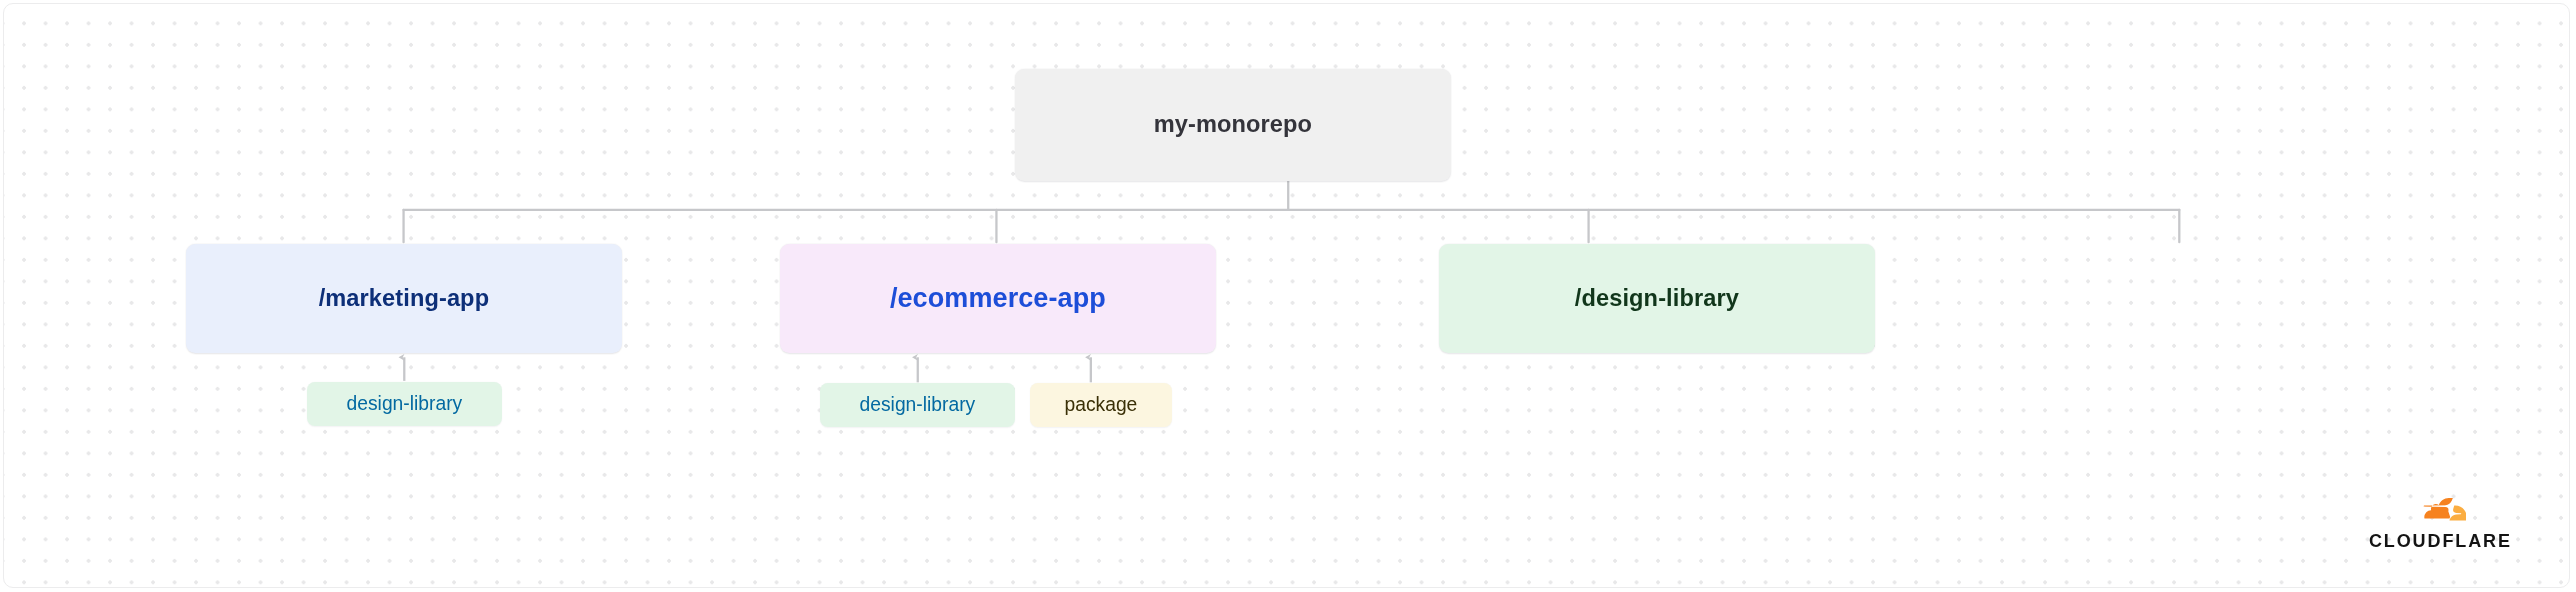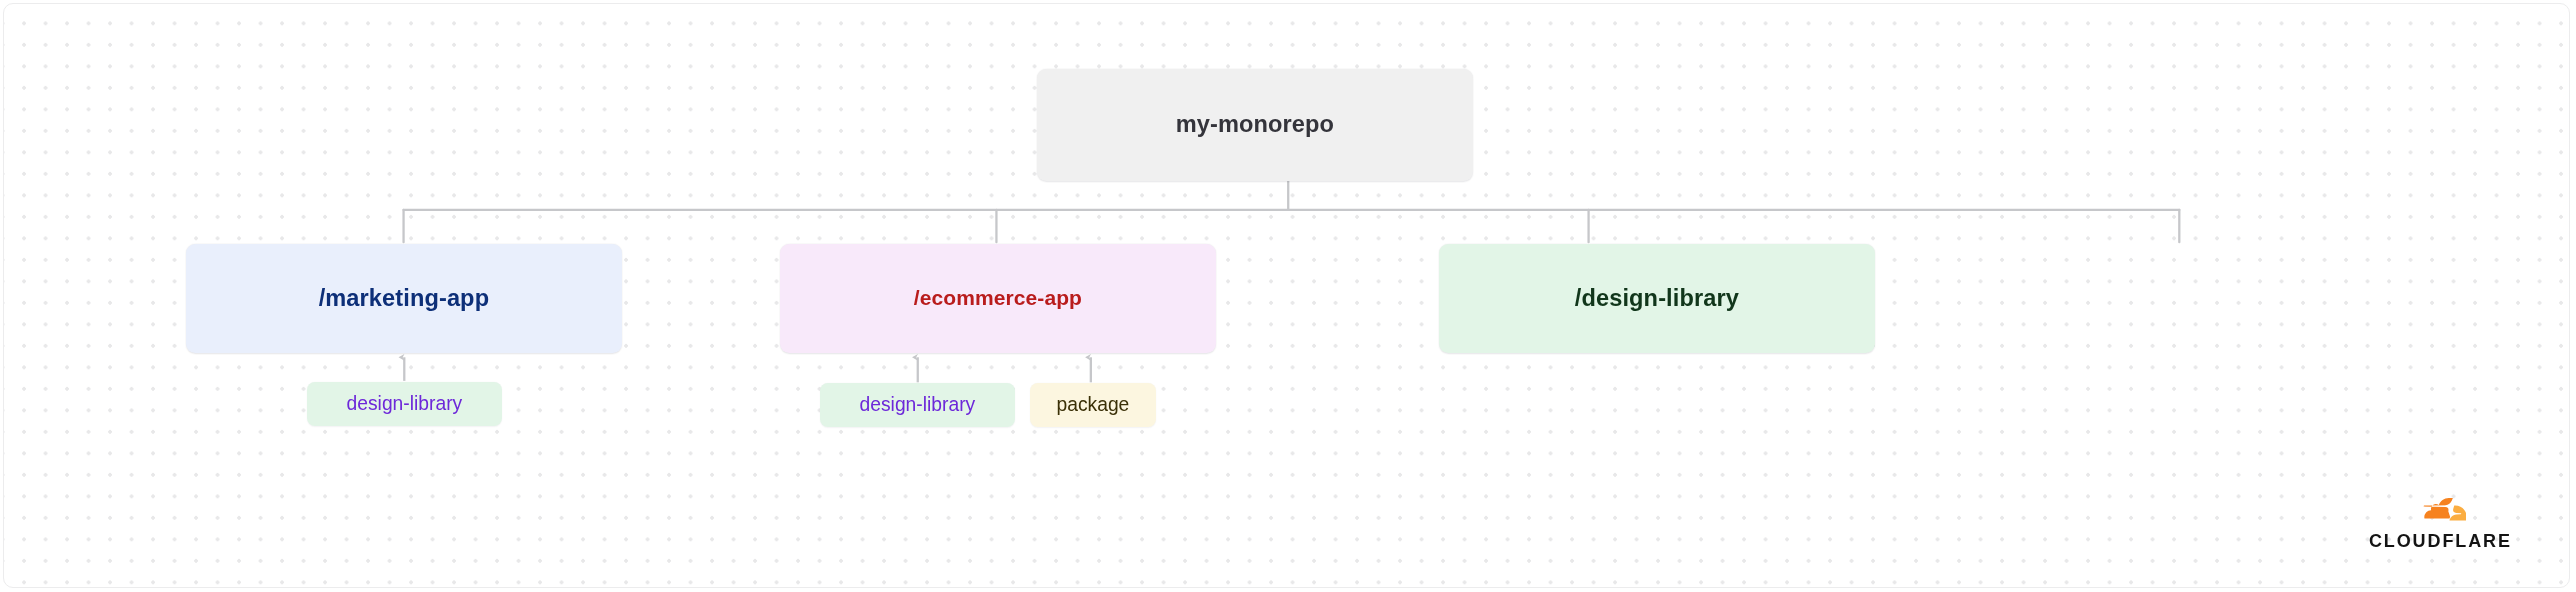--- a/index.html
+++ b/index.html
@@ -52,39 +52,39 @@
     box-shadow: 0 0.7px 2.1px rgba(16,24,40,0.06), 0 0.7px 1.4px rgba(16,24,40,0.05);
     text-align: center;
   }
   .node-label {
     font-weight: bold;
     letter-spacing: 0.1px;
     white-space: nowrap;
   }
 
   #node-root {
-    left: 1033px; top: 65px;
+    left: 1011px; top: 65px;
     width: 436px; height: 112px;
     background: #f0f0f0;
   }
   #node-root .node-label { font-size: 23.6px; color: #34343b; }
 
   #node-marketing {
     left: 182px; top: 240px;
     width: 436px; height: 109px;
     background: #e9effc;
   }
   #node-marketing .node-label { font-size: 23.6px; color: #0d2f78; }
 
   #node-ecommerce {
     left: 776px; top: 240px;
     width: 436px; height: 109px;
     background: #f8e9fa;
   }
-  #node-ecommerce .node-label { font-size: 21px; color: #b91c1c; }
+  #node-ecommerce .node-label { font-size: 27px; color: #1d4ed8; }
 
   #node-design {
     left: 1435px; top: 240px;
     width: 436px; height: 109px;
     background: #e2f5e7;
   }
   #node-design .node-label { font-size: 23.6px; color: #11361b; }
 
   #node-package {
     left: 1961px; top: 240px;
@@ -103,27 +103,27 @@
     border-radius: 7.9px;
     height: 44px;
     box-shadow: 0 0.7px 1.4px rgba(16,24,40,0.05);
     white-space: nowrap;
   }
   .chip-label {
     font-size: 19.3px;
     font-weight: normal;
   }
   .chip.green { background: #e2f5e7; }
-  .chip.green .chip-label { color: #6d28d9; }
+  .chip.green .chip-label { color: #0369a1; }
   .chip.cream { background: #fcf6e0; }
   .chip.cream .chip-label { color: #3a3007; }
 
   #chip-mk-design { left: 303px; top: 378px; width: 195px; }
   #chip-ec-design { left: 816px; top: 379px; width: 195px; }
-  #chip-ec-package { left: 1026px; top: 379px; width: 126px; }
+  #chip-ec-package { left: 1026px; top: 379px; width: 142px; }
 
   
   #cf-logo {
     position: absolute;
     left: 2365px;
     top: 494px;
     display: flex;
     align-items: center;
     gap: 7.9px;
     flex-direction: column;

